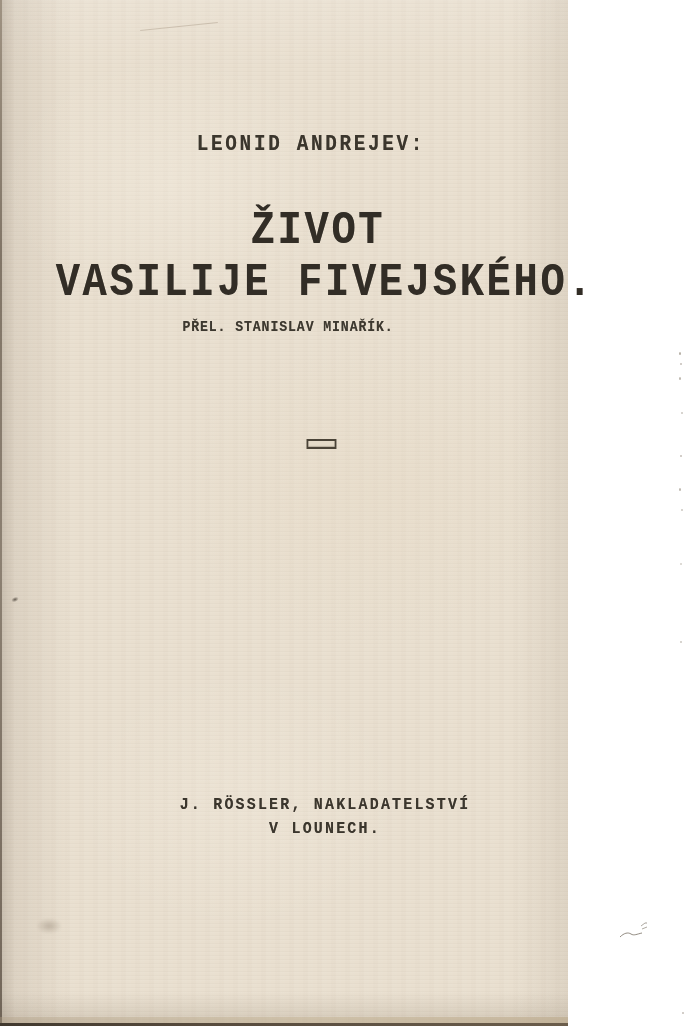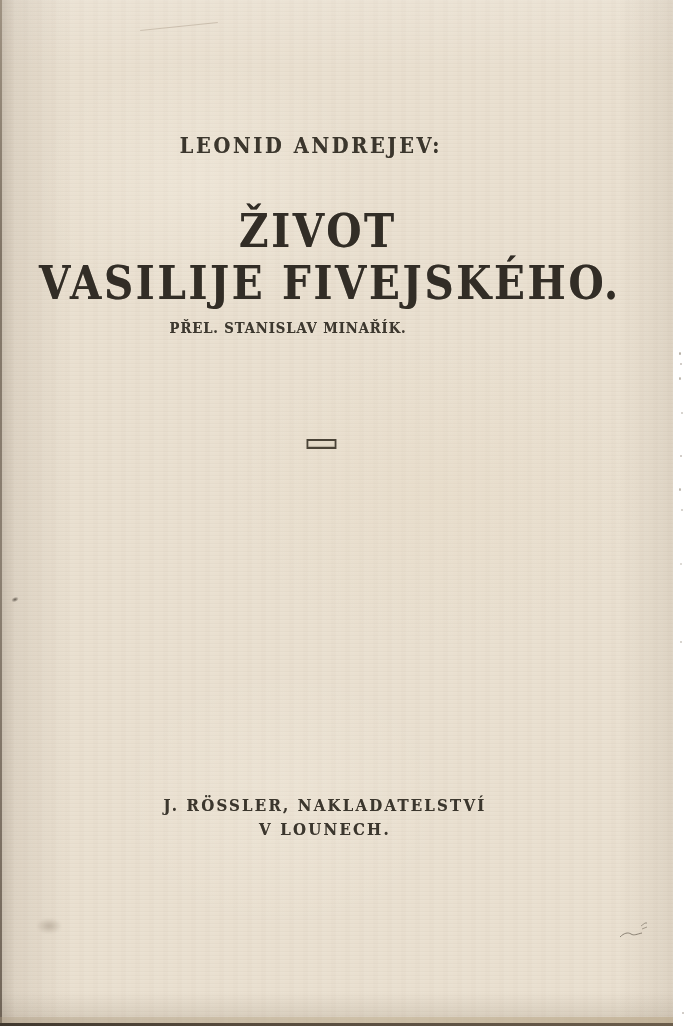--- a/index.html
+++ b/index.html
@@ -3,33 +3,34 @@
 <meta charset="utf-8">
 <style>
   html, body { margin: 0; padding: 0; }
   body {
     width: 689px; height: 1026px;
     overflow: hidden;
     font-family: "DejaVu Serif", "Liberation Serif", serif;
   }
   .page {
     position: relative;
-    width: 673px; height: 1026px;
+    width: 568px; height: 1026px;
     background-color: #e9dfcf;
     background-image:
       radial-gradient(ellipse 260px 200px at 30% 18%, rgba(255,250,240,0.20), rgba(255,250,240,0) 65%),
       radial-gradient(ellipse 320px 240px at 65% 48%, rgba(228,214,190,0.22), rgba(228,214,190,0) 65%),
       radial-gradient(ellipse 280px 220px at 42% 78%, rgba(255,250,240,0.14), rgba(255,250,240,0) 60%),
       linear-gradient(90deg, rgba(106,93,80,0.28) 0px, rgba(140,125,110,0.14) 14px, rgba(140,125,110,0.0) 70px),
       linear-gradient(270deg, rgba(120,105,88,0.10) 0px, rgba(120,105,88,0.0) 55px),
       linear-gradient(0deg, rgba(118,103,84,0.20) 0px, rgba(118,103,84,0.0) 34px),
       linear-gradient(180deg, rgba(255,255,255,0.10) 0px, rgba(255,255,255,0.0) 70px),
       repeating-linear-gradient(180deg, rgba(255,255,255,0.05) 0 1px, rgba(0,0,0,0) 1px 3px, rgba(128,112,94,0.035) 3px 4px),
       repeating-linear-gradient(90deg, rgba(255,255,255,0.02) 0 5px, rgba(0,0,0,0) 5px 9px, rgba(128,112,94,0.02) 9px 14px);
     color: #38332b;
+    font-family: Liberation Mono, monospace;
   }
   .left-edge {
     position: absolute; left: 0; top: 0; bottom: 0; width: 2px;
     background: linear-gradient(180deg, #948776 0%, #6f6355 25%, #7d7163 55%, #5d5145 100%);
     opacity: 0.8;
   }
   .bottom-band {
     position: absolute; left: 0; right: 0; bottom: 3px; height: 6px;
     background: linear-gradient(90deg, rgba(176,159,133,0.38), rgba(198,182,152,0.55) 55%, rgba(188,170,140,0.62));
   }

